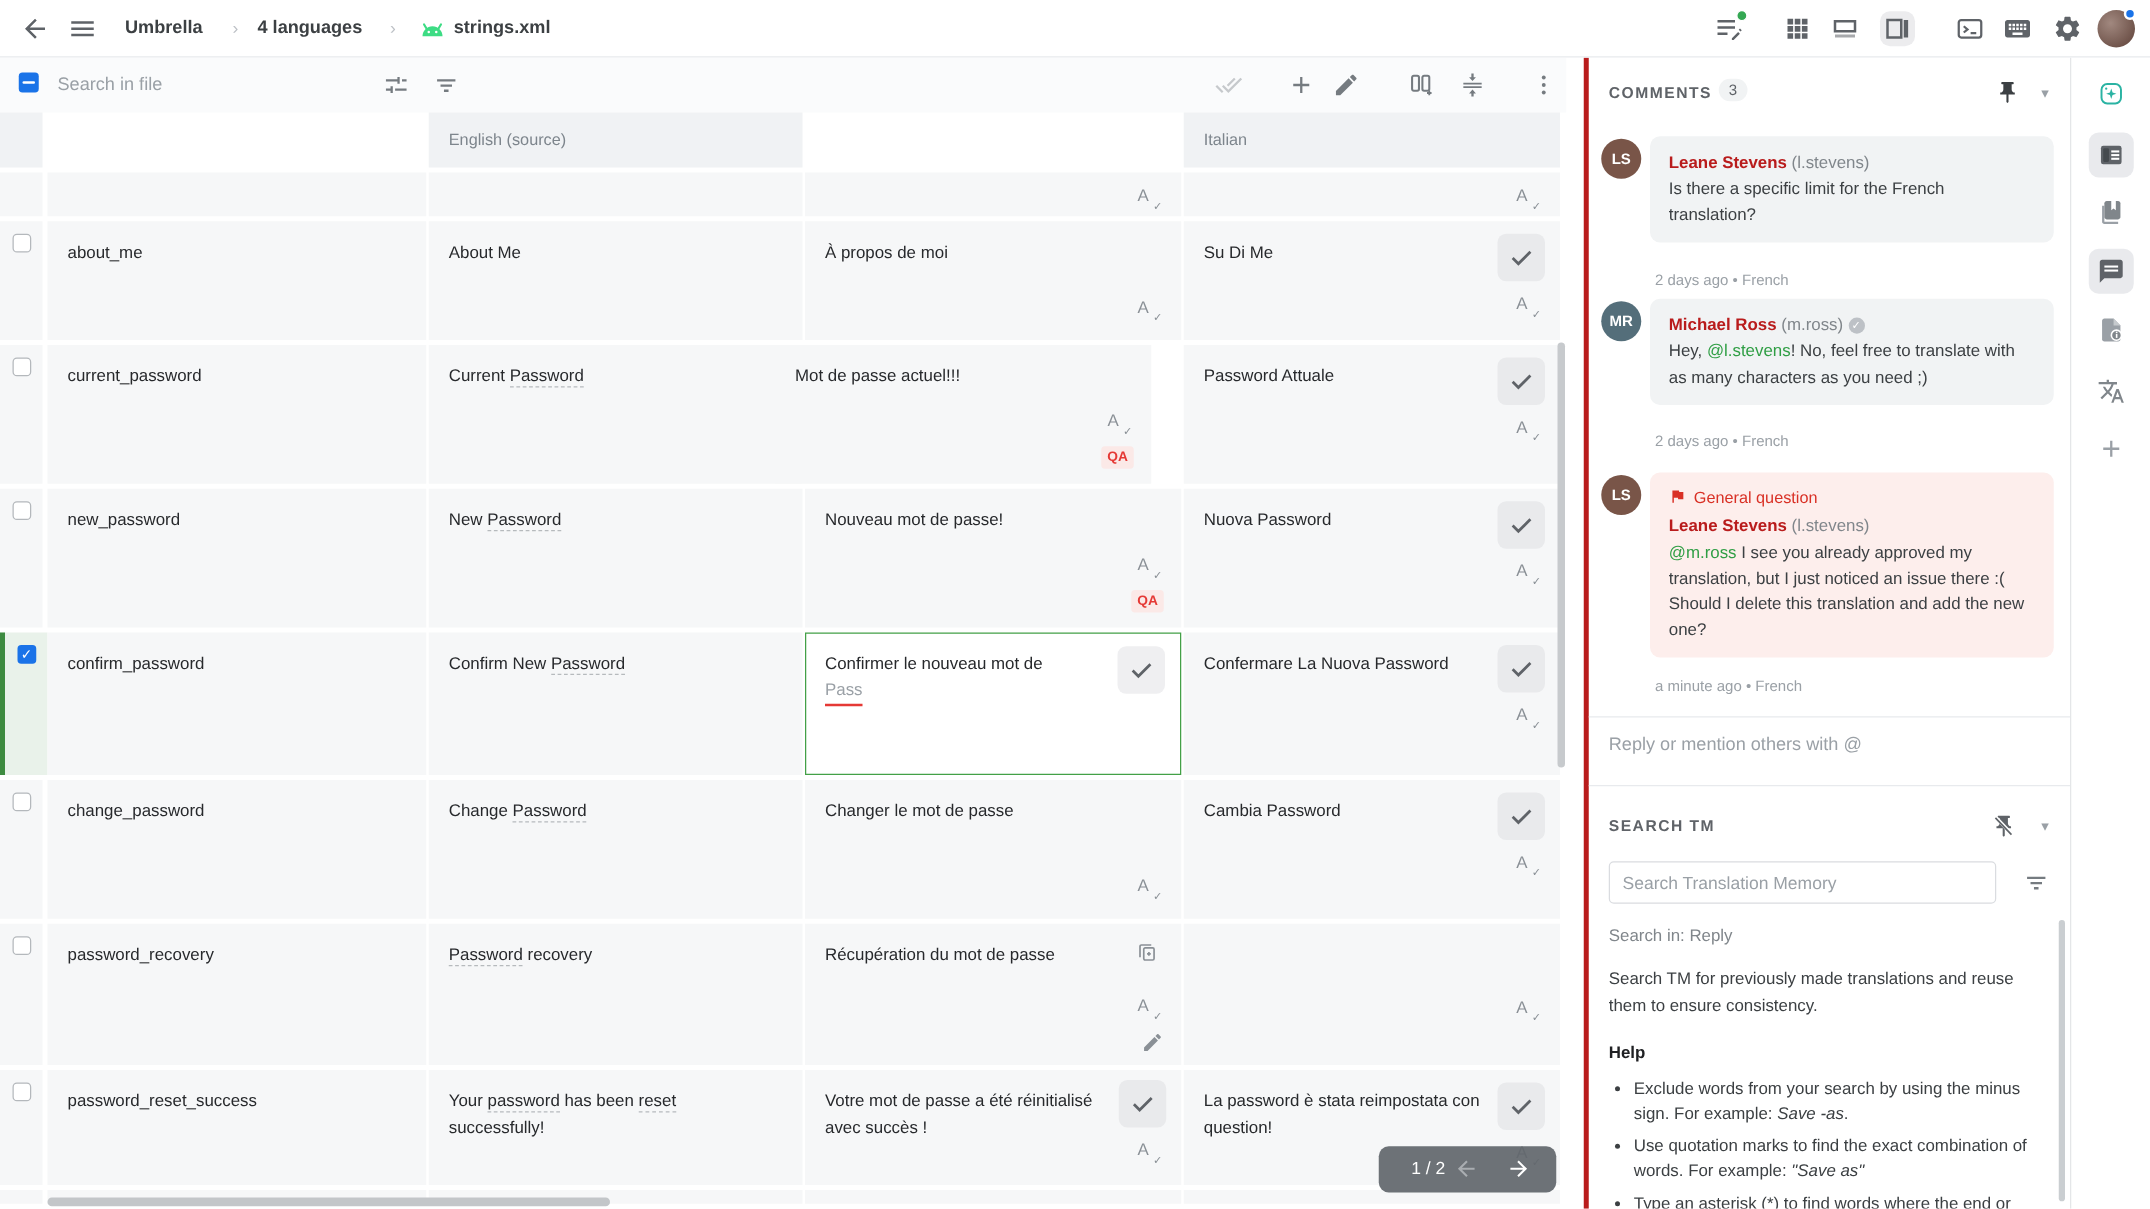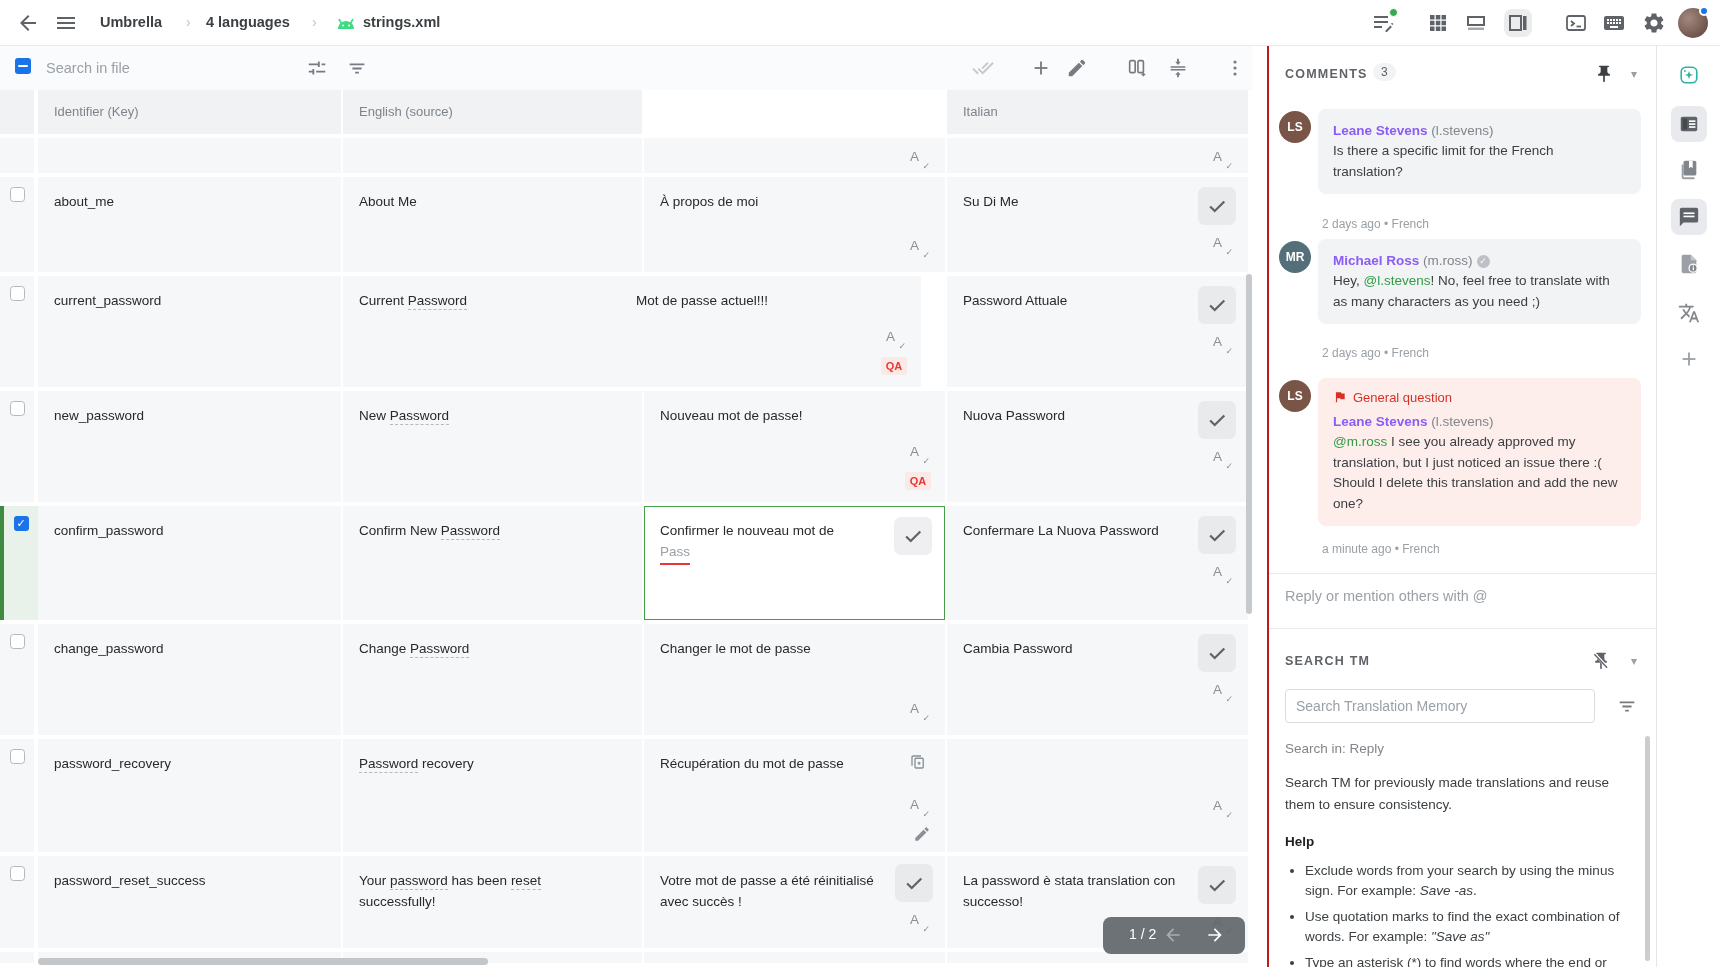--- a/index.html
+++ b/index.html
@@ -66,34 +66,34 @@
   .vscroll { position:absolute; left:1246px; top:228px; width:6px; height:340px; background:#c7cacd; border-radius:3px; }
   .hscroll { position:absolute; left:38px; top:912px; width:450px; height:7px; background:#c3c6c9; border-radius:3.5px; }
   .pager { position:absolute; left:1103px; top:871px; width:142px; height:37px; background:rgba(97,102,107,0.92);
     border-radius:8px; z-index:20; }
   .pager .pl { position:absolute; left:26px; top:9px; color:#fff; font-size:14px; }
   .pager .arr { position:absolute; top:8px; width:20px; height:20px; }
   .pager .arr svg { width:20px; height:20px; display:block; }
 
   
   .sidebar { position:absolute; left:1267px; top:46px; width:389px; height:921px; background:#fff;
-    border-left:2px solid #b91c1c;padding-left:36px; }
+    border-left:4px solid #b91c1c;padding-left:36px; }
   .sec-head { position:absolute; left:0; width:389px; height:40px; }
   .sec-title { position:absolute; left:16px; top:13px; font-size:12.5px; letter-spacing:1.2px; color:#5f6368; font-weight:700; }
   .count-pill { position:absolute; left:104px; top:9px; background:#f1f3f4; color:#5f6368; font-size:12px;
     border-radius:10px; padding:2px 8px; }
   .pin { position:absolute; top:10px; width:20px; height:20px; color:#3c4043; cursor:pointer; }
   .pin svg { width:20px; height:20px; display:block; }
   .sm-chev { position:absolute; top:13px; color:#9aa0a6; font-size:12px; cursor:pointer; }
   .comment { position:absolute; left:0; width:389px; }
   .c-avatar { position:absolute; left:10px; top:2px; width:32px; height:32px; border-radius:50%;
     color:#fff; font-size:12px; font-weight:700; text-align:center; line-height:32px; }
   .bubble { position:absolute; left:49px; top:0; width:323px; background:#f1f3f4; border-radius:8px; padding:12px 15px; }
   .bubble.flagged { background:#fdeeec; }
-  .c-name { font-size:13.5px; color:#8b5cf6; font-weight:700; display:inline; }
+  .c-name { font-size:13.5px; color:#b91c1c; font-weight:700; display:inline; }
   .c-handle { font-size:13.5px; color:#80868b; display:inline; }
   .c-body { margin-top:2px; font-size:13.5px; line-height:20.5px; color:#3c4043; }
   .mention { color:#2f9e44; cursor:pointer; }
   .c-meta { position:absolute; left:53px; font-size:12px; color:#9aa0a6; }
   .flagrow { color:#d93025; font-size:13px; font-weight:500; margin-bottom:7px; }
   .flagrow svg { width:14px; height:14px; vertical-align:-2px; margin-right:6px; }
   .vbadge { display:inline-block; width:13px; height:13px; border-radius:50%; background:#bdc1c6;
     color:#fff; font-size:9px; line-height:13px; text-align:center; vertical-align:1px; margin-left:4px; }
   .reply { position:absolute; left:0; top:527px; width:389px; height:55px; border-top:1px solid #e8eaed; }
   .reply input { position:absolute; left:16px; top:14px; width:350px; border:none; outline:none;
@@ -241,23 +241,20 @@
       <span class="tool-ic" style="left:1224px">
         <svg viewBox="0 0 24 24" fill="currentColor">
             <circle cx="12" cy="5.5" r="1.7"></circle>
             <circle cx="12" cy="12" r="1.7"></circle>
             <circle cx="12" cy="18.5" r="1.7"></circle>
           </svg>
         </span>
     </div>
 
     <div class="hcell" style="left:0;width:34px"></div>
-    <div class="hcell" style="left:38px;width:303px">
-        <span class="lbl">Identifier (Key)</span>
-      </div>
     <div class="hcell" style="left:343px;width:299px">
         <span class="lbl">English (source)</span>
       </div>
     <div class="hcell" style="left:947px;width:301px">
         <span class="lbl">Italian</span>
       </div>
 
     <div id="tbody">
         <div class="cbcell" style="left: 0px; top: 92px; width: 34px; height: 35px;"></div>
         <div class="cell" style="left: 38px; top: 92px; width: 303px; height: 35px;"></div>
@@ -467,21 +464,21 @@
             <svg viewBox="0 0 24 24" fill="none" stroke="currentColor" stroke-width="2.4">
               <path d="M4.5 12.5l5 5L20 7"></path>
             </svg>
           </span>
           <span class="mt" style="top: 56px; right: 18px;">
             <span class="a">A</span>
             <span class="c">✓</span>
           </span>
         </div>
         <div class="cell" style="left: 947px; top: 810px; width: 301px; height: 92px;">
-          <div class="ctext narrow"><span>La password è stata translation con successo!</span></div>
+          <div class="ctext narrow"><span>La password è stata reimpostata con question!</span></div>
           <span class="approve" style="top: 10px; right: 12px;">
             <svg viewBox="0 0 24 24" fill="none" stroke="currentColor" stroke-width="2.4">
               <path d="M4.5 12.5l5 5L20 7"></path>
             </svg>
           </span>
           <span class="mt" style="top: 58px; right: 18px;">
             <span class="a">A</span>
             <span class="c">✓</span>
           </span>
         </div>

